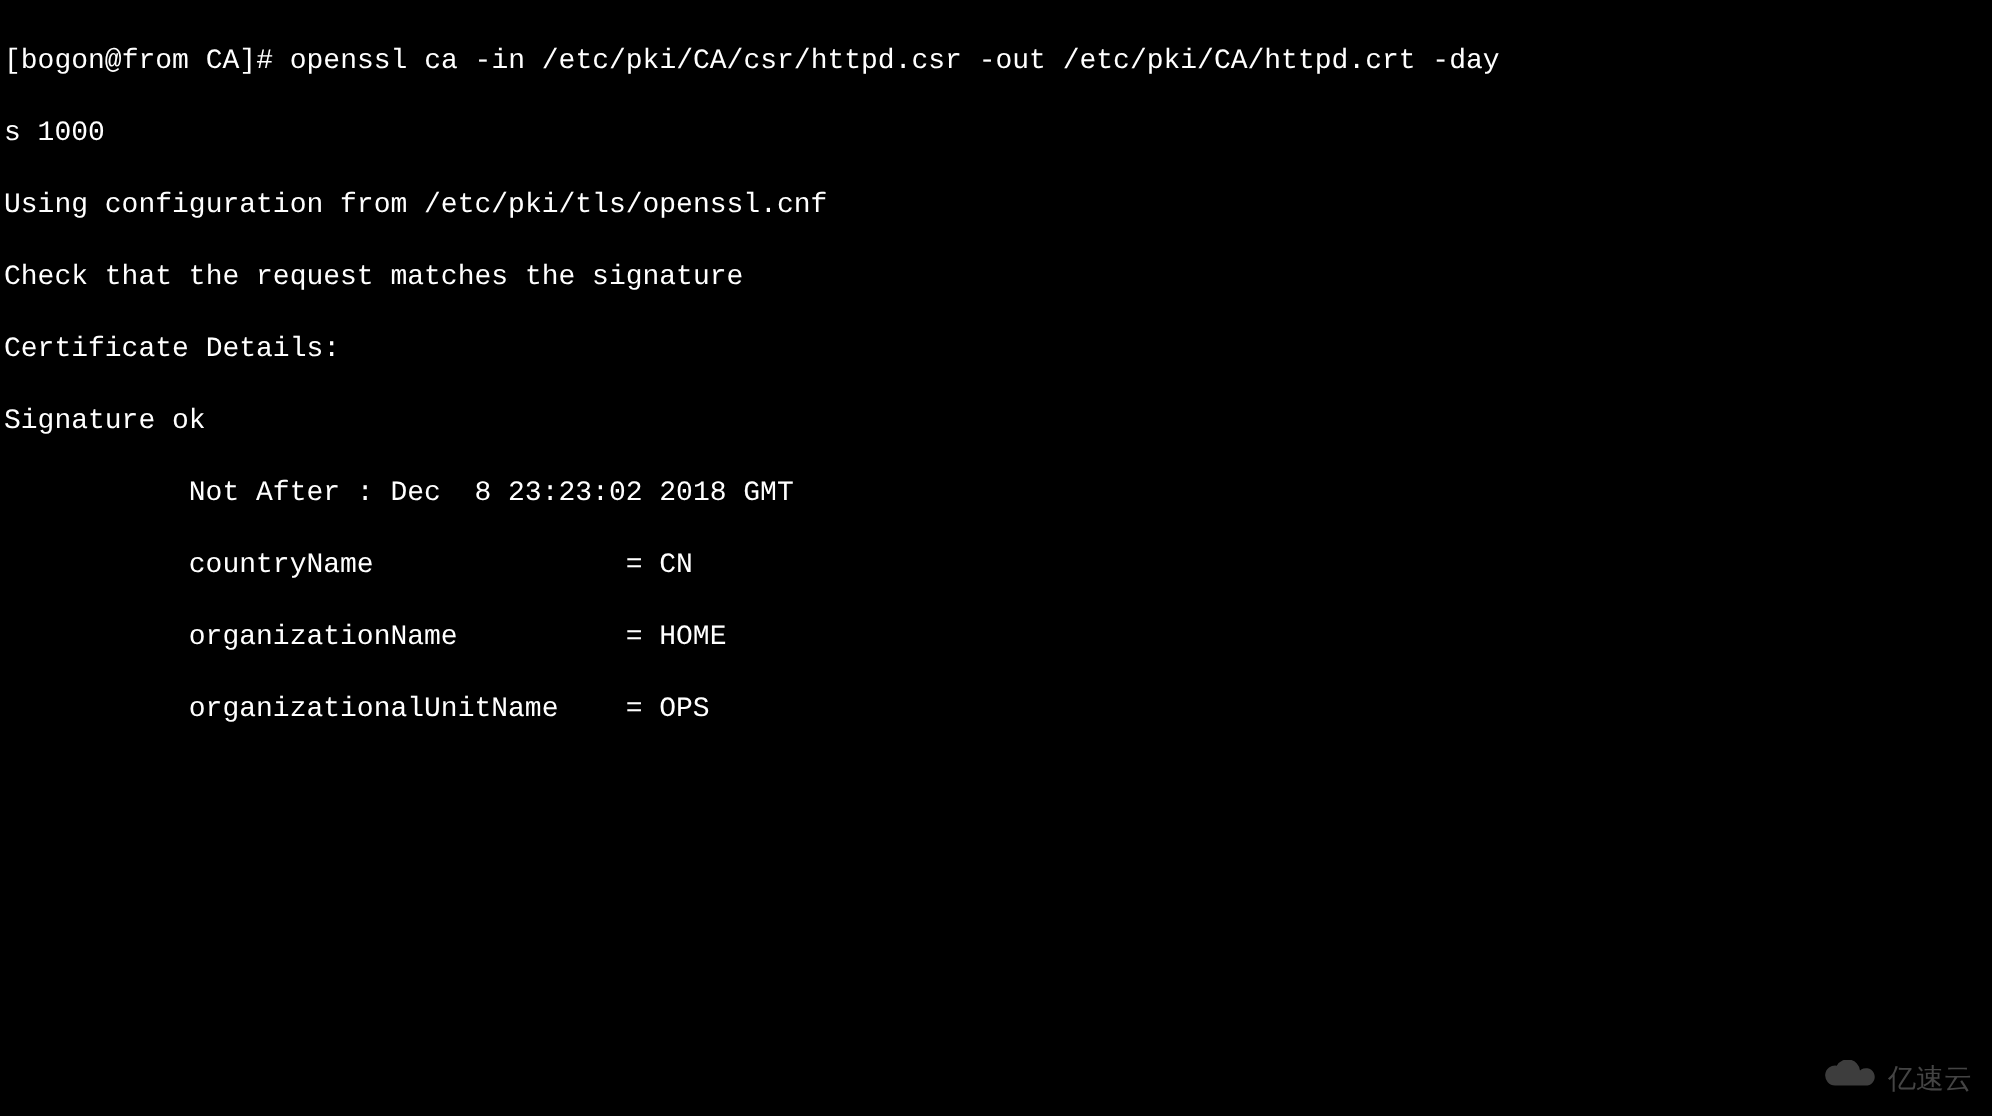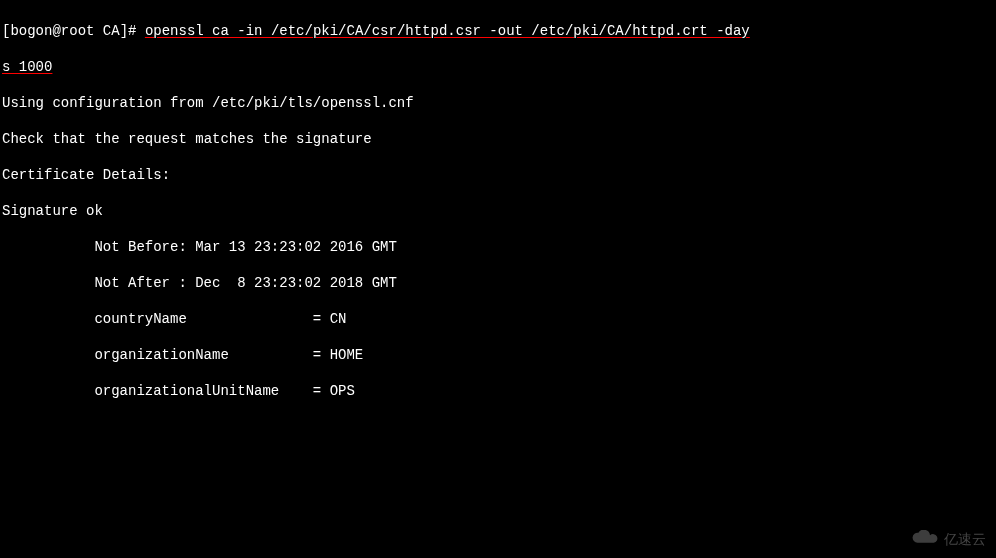--- a/index.html
+++ b/index.html
@@ -14,21 +14,20 @@
     line-height: 18px;
     overflow: hidden;
     position: relative;
   }
   .terminal {
     padding: 4px 2px;
     white-space: pre;
   }
   .prompt-line { white-space: pre; }
   .underline {
-    text-decoration: underline;
     text-decoration-color: #ff0000;
     text-decoration-thickness: 1px;
     text-underline-offset: 2px;
   }
   .watermark {
     position: absolute;
     right: 10px;
     bottom: 10px;
     color: #aaa;
     opacity: 0.4;
@@ -39,27 +38,26 @@
     gap: 4px;
   }
   .watermark svg { width: 30px; height: 18px; fill: #aaa; opacity: 0.9; }
   .pad1 { display:inline-block; width: 7ch; }
   .pad2 { display:inline-block; width: 11ch; }
 </style>
 </head>
 <body>
 
 <div class="terminal">
-<div class="prompt-line">[<span>bogon</span>@<span>root</span> <span>CA</span>]<span>#</span> <span class="underline">openssl ca -in /etc/pki/CA/csr/httpd.csr -out /etc/pki/CA/httpd.crt -day</span></div>
+<div class="prompt-line">[<span>bogon</span>@<span>from</span> <span>CA</span>]<span>#</span> <span class="underline">openssl ca -in /etc/pki/CA/csr/httpd.csr -out /etc/pki/CA/httpd.crt -day</span></div>
 <div class="prompt-line"><span class="underline">s 1000</span></div>
 <div>Using configuration from /etc/pki/tls/openssl.cnf</div>
 <div>Check that the request matches the signature</div>
 <div>Certificate Details:</div>
 <div>Signature ok</div>
-<div><span class="pad2"></span><span>Not Before: Mar 13 23:23:02 2016 GMT</span></div>
 <div><span class="pad2"></span><span>Not After : Dec  8 23:23:02 2018 GMT</span></div>
 <div><span class="pad2"></span><span style="display:inline-block;width:26ch">countryName</span><span>= CN</span></div>
 <div><span class="pad2"></span><span style="display:inline-block;width:26ch">organizationName</span><span>= HOME</span></div>
 <div><span class="pad2"></span><span style="display:inline-block;width:26ch">organizationalUnitName</span><span>= OPS</span></div>
 
 
 
 
 
 

